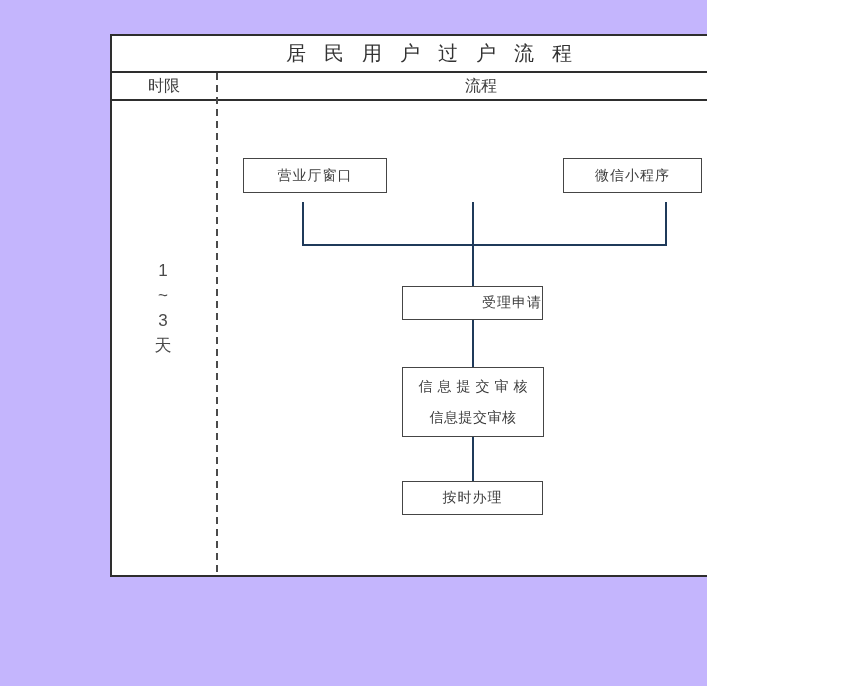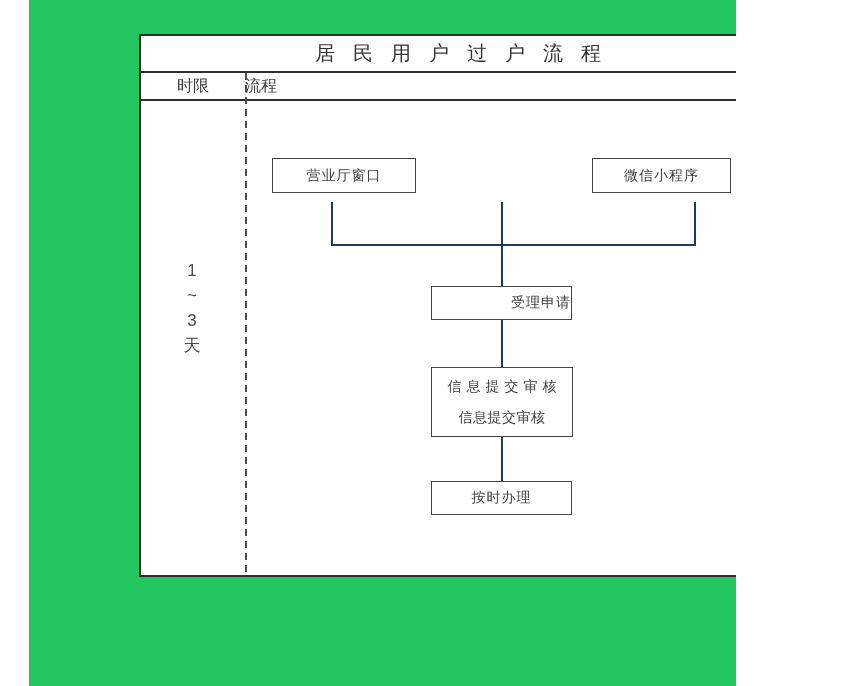--- a/index.html
+++ b/index.html
@@ -6,21 +6,21 @@
     --table-border: #2e2e2e;
     --box-border: #454545;
     --text: #3d3d3d;
     --connector: #1f3a5a;
     --divider: #4a4a4a;
   }
   * { margin:0; padding:0; box-sizing:border-box; }
   html,body { background:#ffffff; }
   body { font-family:"Liberation Sans", sans-serif; color:var(--text); }
   .canvas {
-    position:relative; width:707px; height:686px; background:#22c55e; overflow:hidden;margin-left:29px;
+    position:relative; width:707px; height:686px; background:#c4b5fd; overflow:hidden;
   }
   
   .table {
     position:absolute; left:110px; top:34px; width:638px; height:543px;
     border:2px solid var(--table-border); background:#ffffff;
   }
   .row-title {
     position:absolute; left:0; right:0; top:0; height:37px;
     border-bottom:2px solid var(--table-border);
     display:flex; align-items:center; justify-content:center;
@@ -31,21 +31,21 @@
   }
   .cell-time {
     position:absolute; left:0; top:37px; width:104px; height:28px;
     border-bottom:2px solid var(--table-border);
     display:flex; align-items:center; justify-content:center;
     font-size:16px;
   }
   .cell-process {
     position:absolute; left:104px; right:0; top:37px; height:28px;
     border-bottom:2px solid var(--table-border);
-    display:flex; align-items:center; justify-content:flex-start;
+    display:flex; align-items:center; justify-content:center;
     font-size:16px;
   }
   .divider-dashed {
     position:absolute; left:104px; top:37px; bottom:0; width:2px;
     background:repeating-linear-gradient(180deg, var(--divider) 0 7px, transparent 7px 12px);
   }
   
   .time-stack {
     position:absolute; left:110px; top:258px; width:106px;
     text-align:center; font-size:17px; line-height:25px; color:#4a4a4a;

